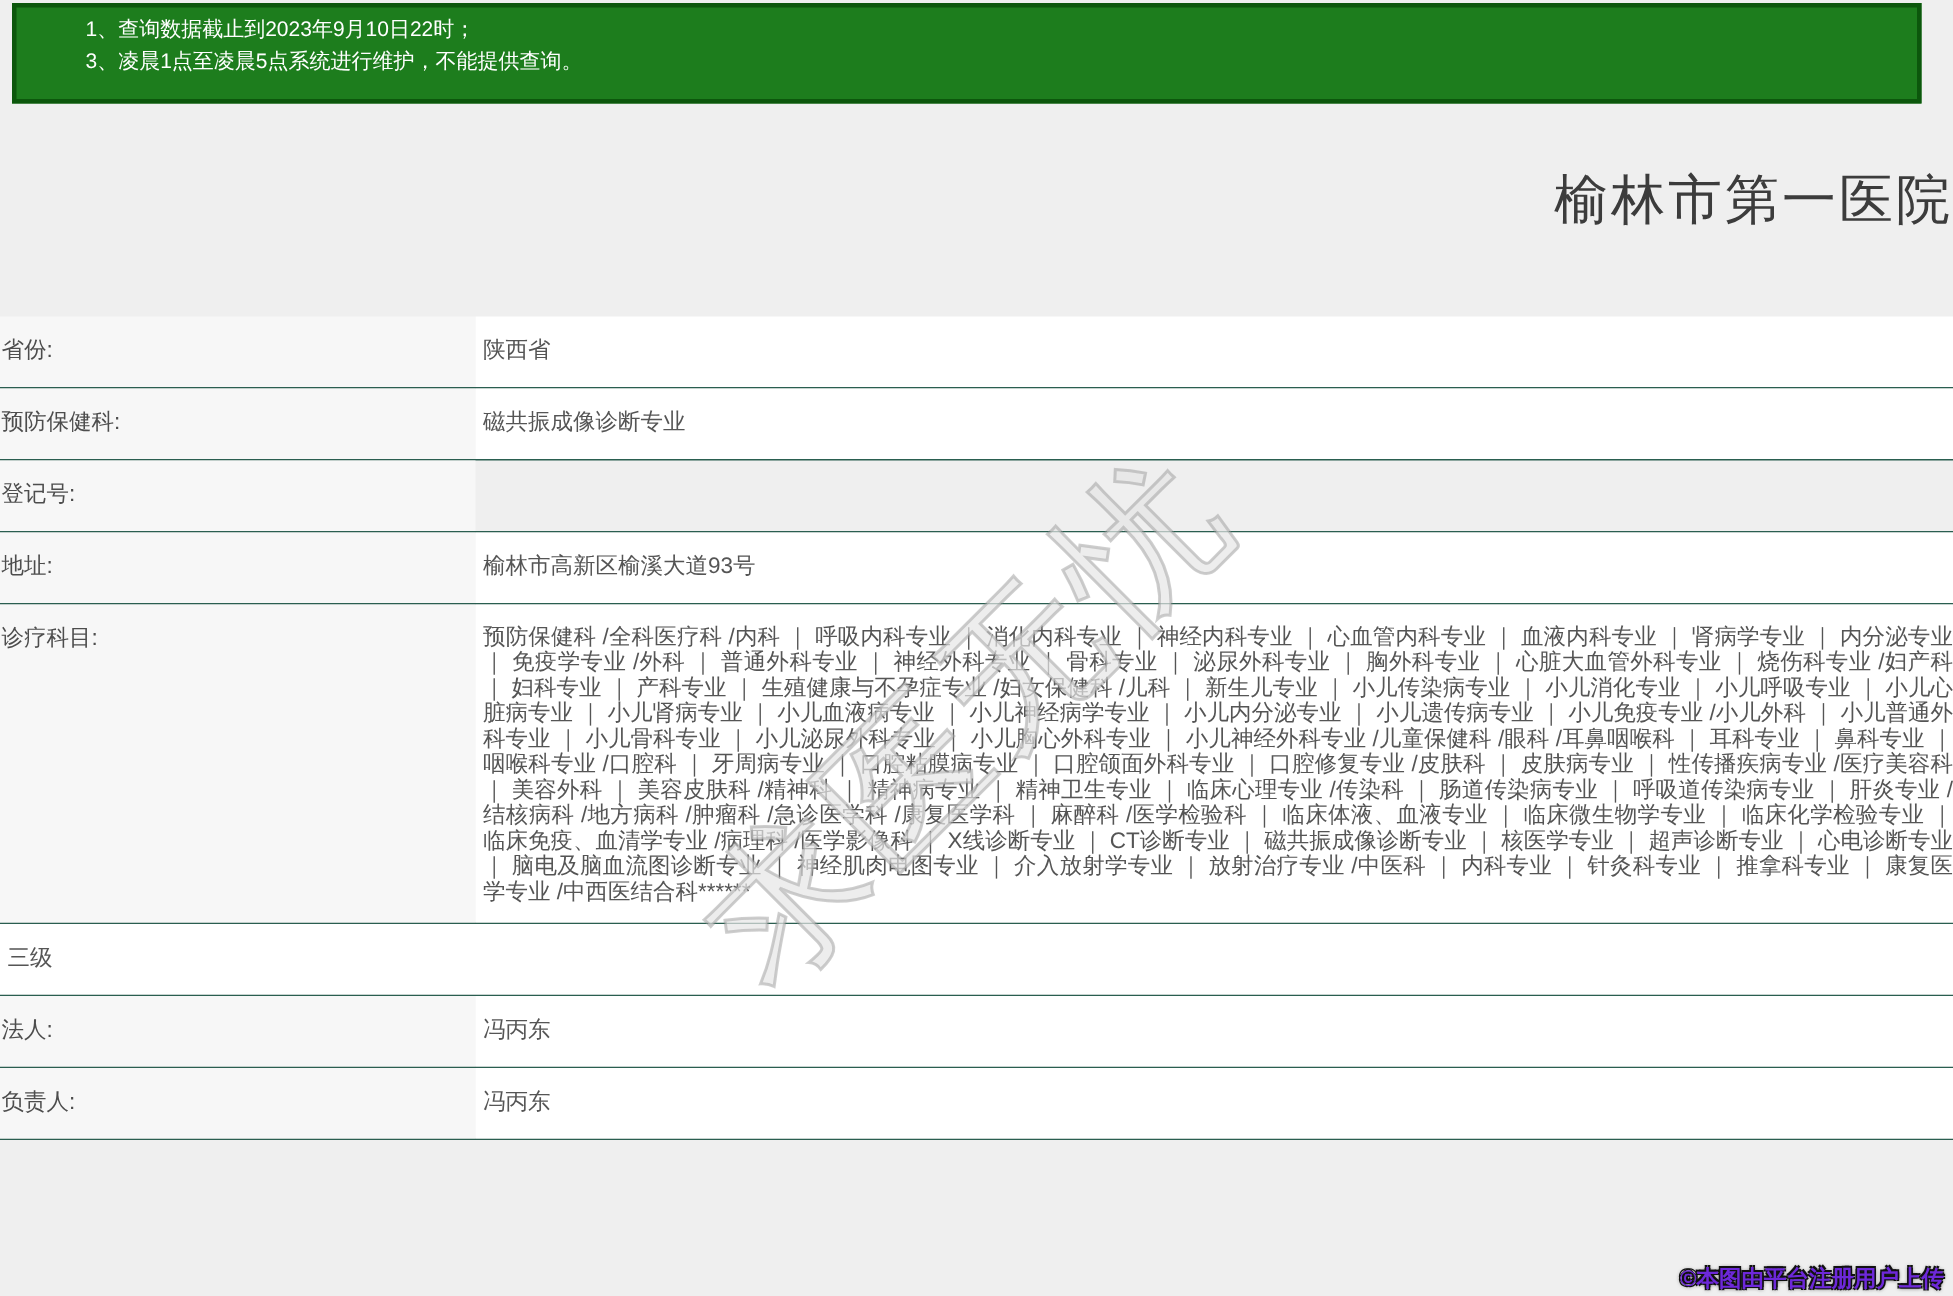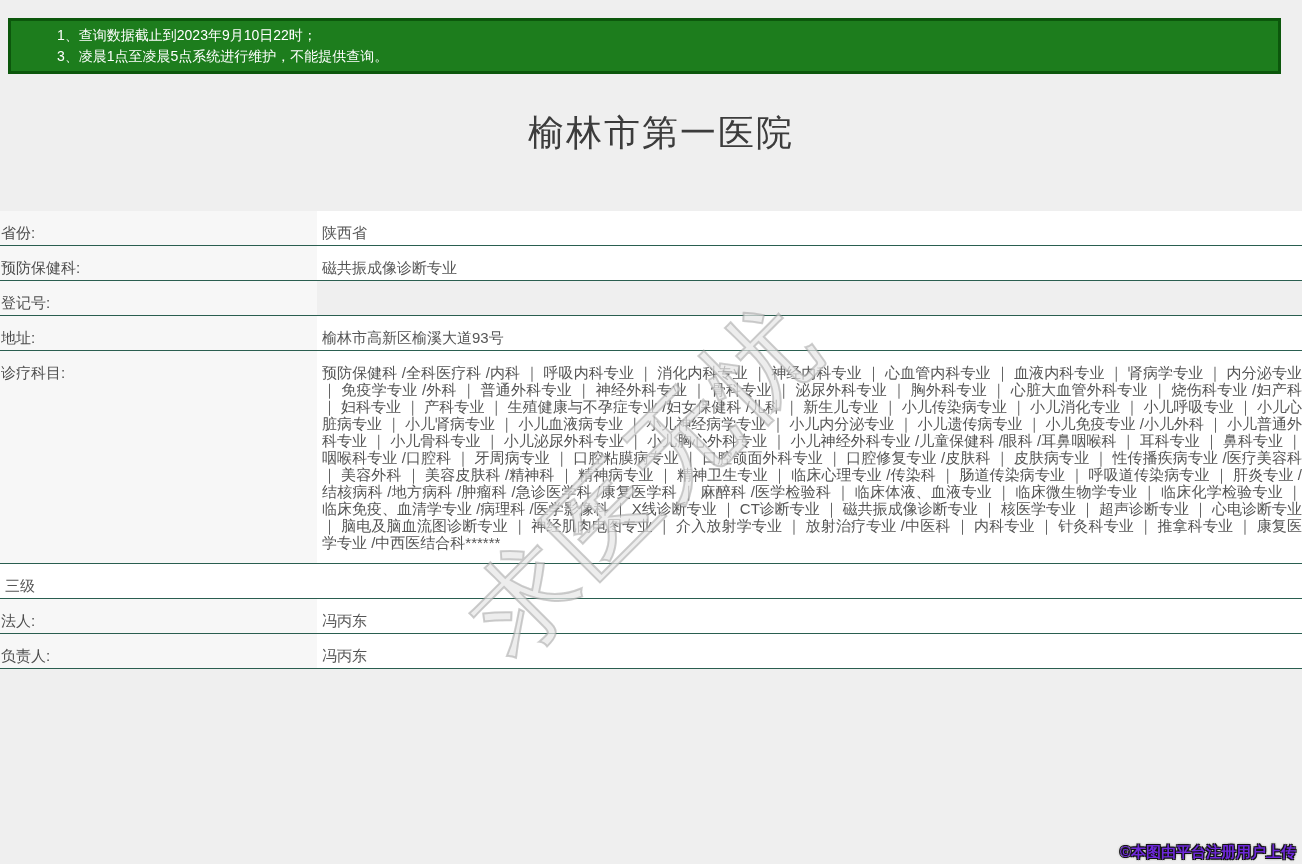--- a/index.html
+++ b/index.html
@@ -13,40 +13,40 @@
   html,body{width:1302px;height:864px;overflow:hidden;}
   body{
     position:relative;
     background:var(--page-bg);
     font-family:"Liberation Sans", sans-serif;
     color:#555;
   }
   
   .banner{
     position:absolute;
-    left:8px; right:21px; top:18px;
+    left:8px; right:21px; top:2px;
     background:var(--banner-bg);
     border:3px solid var(--banner-border);
-    padding:4px 10px 4px 46px;
+    padding:4px 10px 15px 46px;
     z-index:2;
   }
   .banner .line{
     color:#ffffff;
     font-size:14px;
     line-height:21px;
     white-space:nowrap;
   }
   
   .title-wrap{
     position:absolute;
     left:0; right:0; top:80px;
     height:107px;
     display:flex;
     align-items:center;
-    justify-content:center;
+    justify-content:flex-end;
     padding-left:20px;
   }
   .page-title{
     font-size:36px;
     font-weight:400;
     color:#3c3c3c;
     letter-spacing:2px;
   }
   
   .info-table{
@@ -71,21 +71,21 @@
     padding-left:1px;
     padding-bottom:12px;
   }
   .cell.value{
     flex:1;
     background:#ffffff;
     color:#555;
     padding-left:5px;
     padding-bottom:12px;
   }
-  .row.short{height:35px;}
+  .row.short{height:48px;}
   .cell.value.long{
     line-height:17px;
     text-align:justify;
   }
   
   .watermark-diag{
     position:absolute;
     left:425px; top:425px;
     width:440px; height:110px;
     display:flex;

